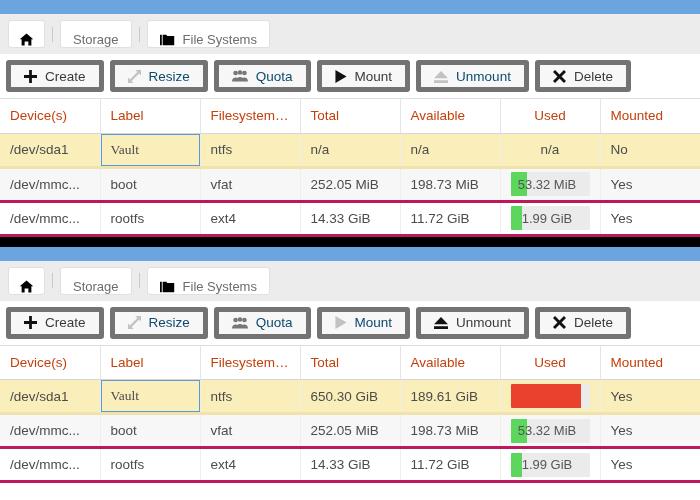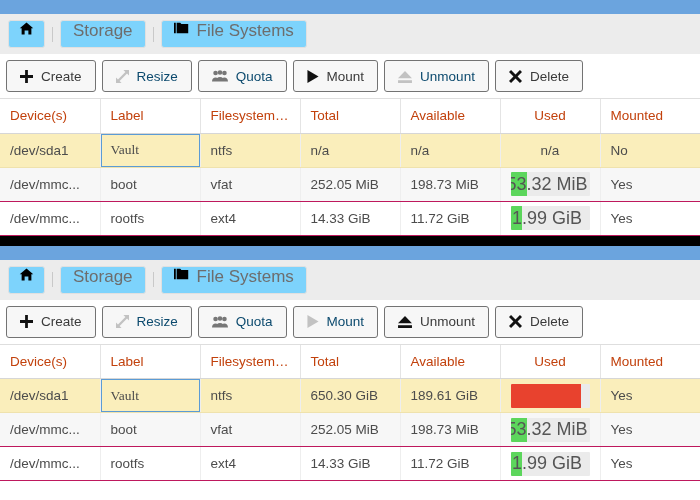--- a/index.html
+++ b/index.html
@@ -21,29 +21,29 @@
 
   
   .breadcrumb-strip {
     height: 40px;
     background: #ececec;
     display: flex;
     align-items: center;
     padding: 0 0 0 8px;
   }
   .crumb {
-    background: #7dd3fc;
+    background: #ffffff;
     border: 1px solid #e0e0e0;
     border-radius: 3px;
     height: 28px;
     display: flex;
-    align-items: flex-start;
+    align-items: flex-end;
     gap: 7px;
     padding: 0 12px;
-    font-size: 17px;
+    font-size: 13px;
     color: #6d6d6d;
     cursor: pointer;
     white-space: nowrap;
   }
   .crumb.home { padding: 0 10px; }
   .crumb-sep {
     width: 1px; height: 15px; background: #c9c9c9;
     margin: 0 7px;
   }
   .ic { display: inline-flex; align-items: center; justify-content: center; flex: 0 0 auto; }
@@ -53,21 +53,21 @@
     height: 45px;
     background: #ffffff;
     border-bottom: 1px solid #dedede;
     display: flex;
     align-items: center;
     padding: 0 6px;
     gap: 6px;
   }
   .tbtn {
     background: #f7f7f7;
-    border: 1px solid #737373;
+    border: 5px solid #737373;
     border-radius: 3px;
     height: 32px;
     display: flex;
     align-items: center;
     gap: 8px;
     padding: 0 13px;
     font-size: 13.5px;
     color: #3a3a3a;
     cursor: pointer;
     white-space: nowrap;
@@ -106,21 +106,21 @@
     text-overflow: ellipsis;
   }
   table.fs th.center { text-align: center; }
   table.fs th:last-child { border-right: none; }
 
   table.fs td {
     height: 34px;
     color: #4c4c4c;
     padding: 0 10px;
     border-right: 1px solid #eeeeee;
-    border-bottom: 1px solid #be185d;
+    border-bottom: 3px solid #be185d;
     white-space: nowrap;
     overflow: hidden;
     text-overflow: ellipsis;
   }
   table.fs td:last-child { border-right: none; }
 
   tr.row-sel td { background: #faeebb; border-bottom-color: #efe2ad; }
   tr.row-alt td { background: #f7f7f7; }
   tr.row-plain td { background: #ffffff; }
 
@@ -145,21 +145,21 @@
     left: 0; top: 0; bottom: 0;
     background: #5cd65c;
   }
   .prog .fill.danger { background: #e8422e; }
   .prog .ptext {
     position: absolute;
     left: 0; right: 0; top: 0; bottom: 0;
     display: flex;
     align-items: center;
     justify-content: center;
-    font-size: 18px;
+    font-size: 13px;
     color: #555555;
     padding-right: 6px;
   }
   .prog .ptext.ontop { color: #ffffff; margin-top: 32px; }
 </style>
 </head>
 <body>
 
 <div class="panel">
   <div class="topbar"></div>

